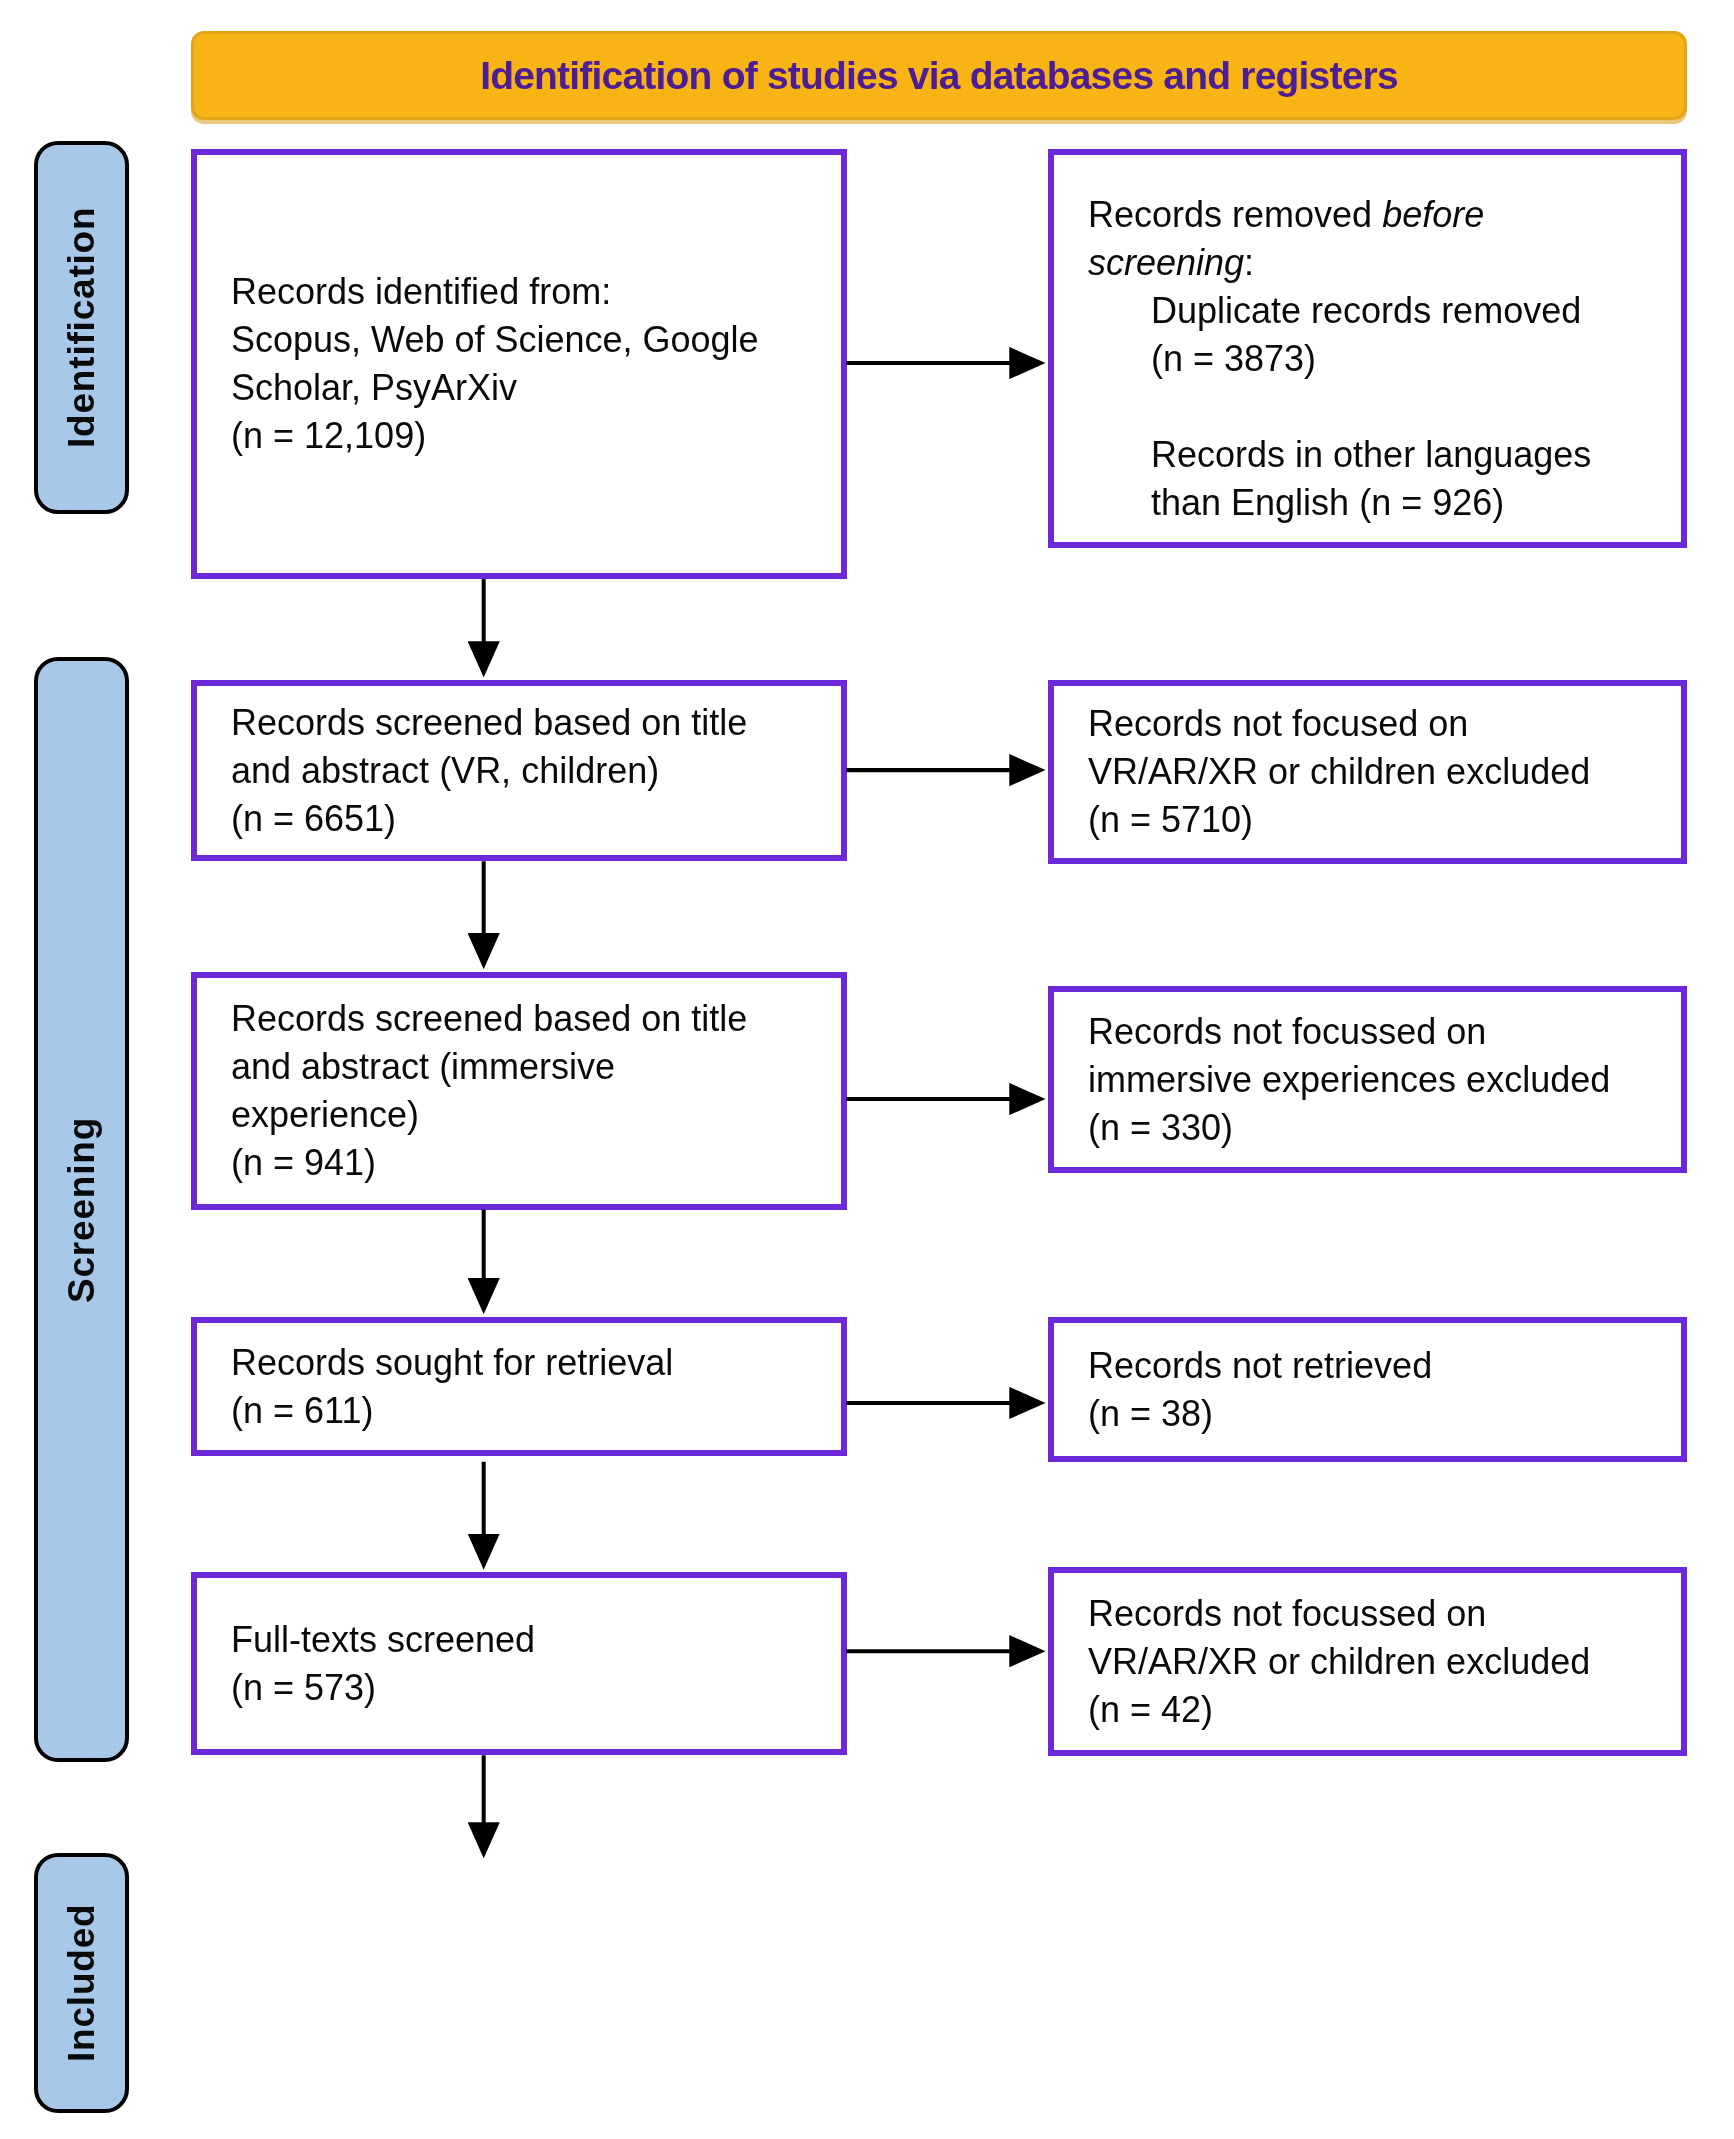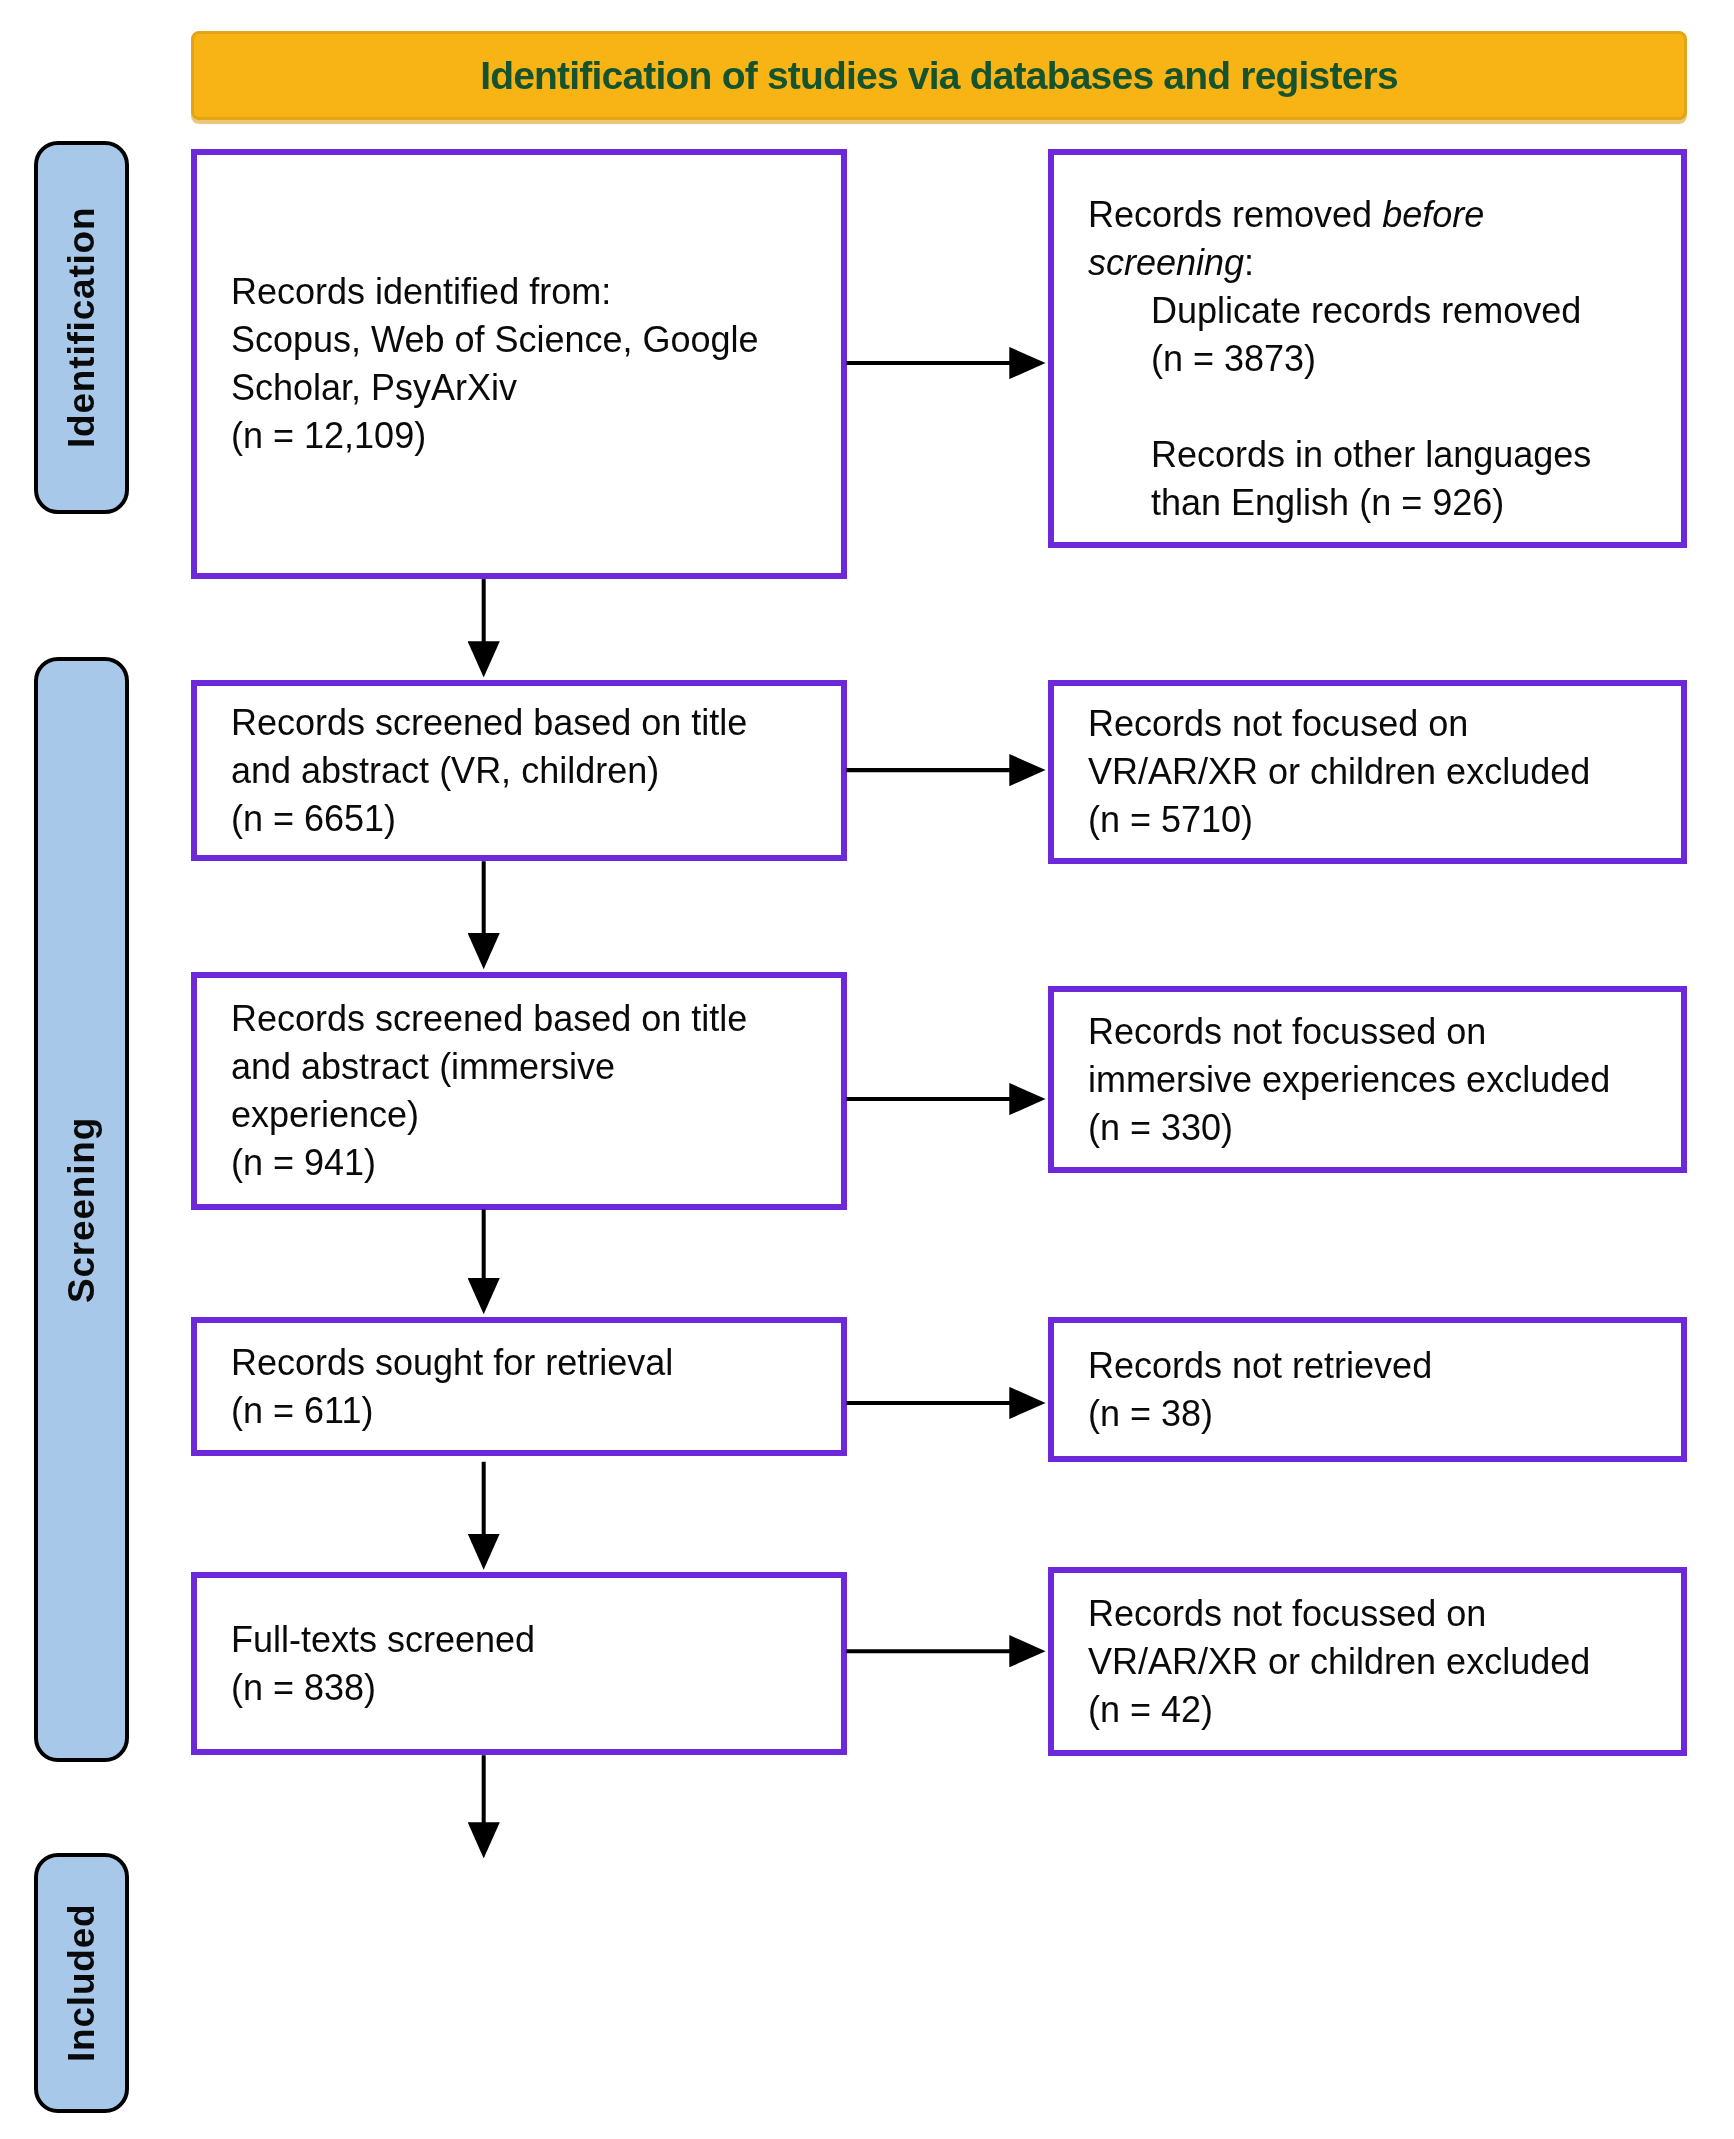--- a/index.html
+++ b/index.html
@@ -17,28 +17,28 @@
   }
   .banner {
     position: absolute;
     left: 191px;
     top: 31px;
     width: 1496px;
     height: 89px;
     box-sizing: border-box;
     background: var(--banner-fill, #F8B414);
     border: 3.2px solid var(--banner-border, #E3A418);
-    border-radius: 8px;
+    border-radius: 13px;
     box-shadow: 0 4px 0 rgba(216,154,14,0.55);
     display: flex;
     align-items: center;
     justify-content: center;
     font-weight: bold;
     font-size: 39px;
-    color: #14532d;
+    color: #4c1d95;
     letter-spacing: -0.8px;
   }
   .stage {
     position: absolute;
     left: 34px;
     width: 95px;
     box-sizing: border-box;
     background: var(--stage-fill, #A8C8E9);
     border: 4px solid #000;
     border-radius: 24px;
@@ -117,21 +117,21 @@
 (n = 941)</div>
   </div>
 
   <div class="box" style="left:191px; top:1317px; width:656px; height:139px;">
     <div class="txt">Records sought for retrieval
 (n = 611)</div>
   </div>
 
   <div class="box" style="left:191px; top:1572px; width:656px; height:183px;">
     <div class="txt">Full-texts screened
-(n = 838)</div>
+(n = 573)</div>
   </div>
 
 
   <div class="box top-align" style="left:1048px; top:149px; width:639px; height:399px;">
     <div class="txt"><span>Records removed </span><span class="italic">before
 screening</span><span>:</span></div>
     <div class="sub-item">Duplicate records removed
 (n = 3873)</div>
     <div class="sub-item gap">Records in other languages
 than English (n = 926)</div>

